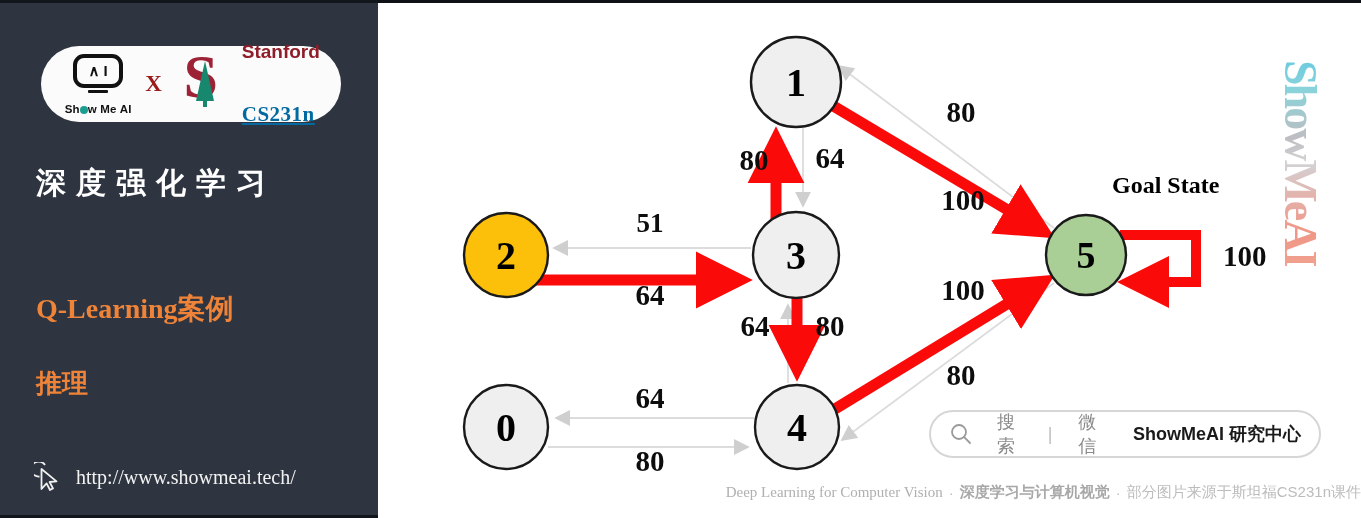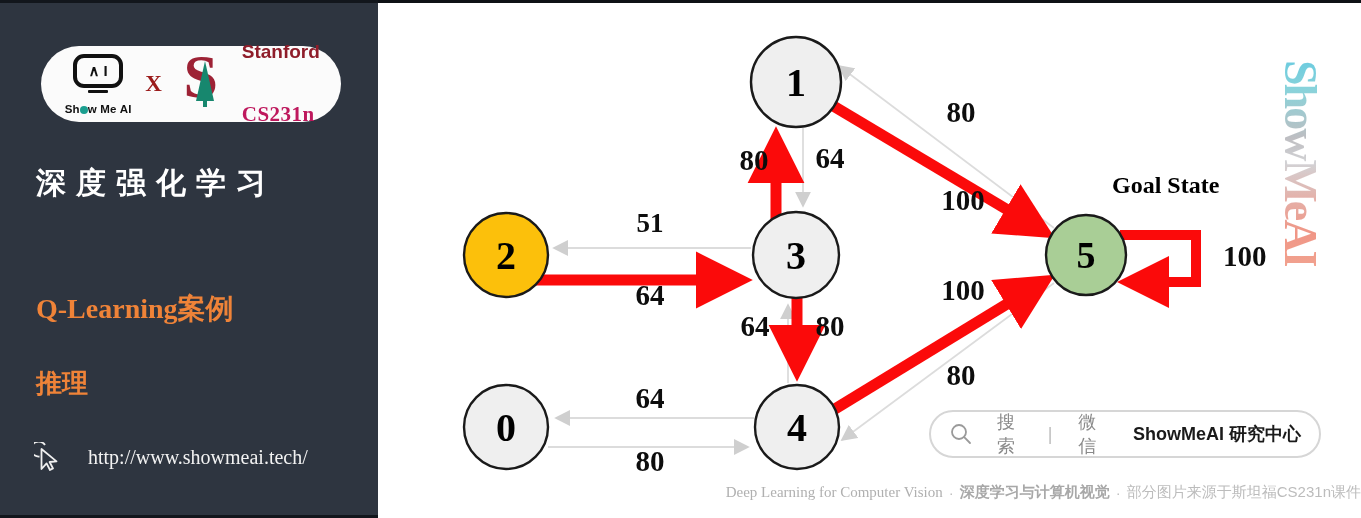--- a/index.html
+++ b/index.html
@@ -43,36 +43,36 @@
     position:absolute;left:0;top:-10px;width:56px;text-align:center;
   }
   .s-tree{
     position:absolute;left:23px;top:6px;width:0;height:0;
     border-left:9px solid transparent;border-right:9px solid transparent;
     border-bottom:40px solid #17876e;
   }
   .s-trunk{position:absolute;left:30px;top:40px;width:4px;height:12px;background:#17876e;}
   .stanford-txt{display:flex;flex-direction:column;line-height:1.08;margin-left:2px;gap:39px;}
   .stanford-txt .l1{font:700 19px "Liberation Sans",sans-serif;color:#8f1d2a;}
-  .stanford-txt .l2{font:700 21px "Liberation Serif",serif;color:#be185d;letter-spacing:.5px;}
+  .stanford-txt .l2{font:700 21px "Liberation Serif",serif;color:#0369a1;letter-spacing:.5px;text-decoration:underline;}
 
   .side-title{
     position:absolute;left:36px;top:163px;width:320px;
     font:700 30px "Liberation Sans",sans-serif;color:#ffffff;
     letter-spacing:10px;white-space:nowrap;
   }
   .side-sub1{
     position:absolute;left:36px;top:290px;
     font:700 28px "Liberation Serif",serif;color:#ef8338;white-space:nowrap;
   }
   .side-sub2{
     position:absolute;left:36px;top:366px;
     font:700 26px "Liberation Sans",sans-serif;color:#ef8338;white-space:nowrap;
   }
-  .side-url-row{position:absolute;left:34px;top:442px;display:flex;align-items:center;gap:28px;}
+  .side-url-row{position:absolute;left:34px;top:462px;display:flex;align-items:center;gap:16px;}
   .cursor-ico{width:26px;height:30px;flex:none;}
   .side-url{font:400 20px "Liberation Serif",serif;color:#f2f2f2;white-space:nowrap;}
 
   
   .main{position:absolute;left:378px;top:0;width:983px;height:518px;background:#fff;}
   .main-top-rule{position:absolute;left:378px;top:0;width:983px;height:3px;background:#0e1116;}
 
   .graph-svg{position:absolute;left:378px;top:0;width:983px;height:518px;}
 
   .goal-label{

